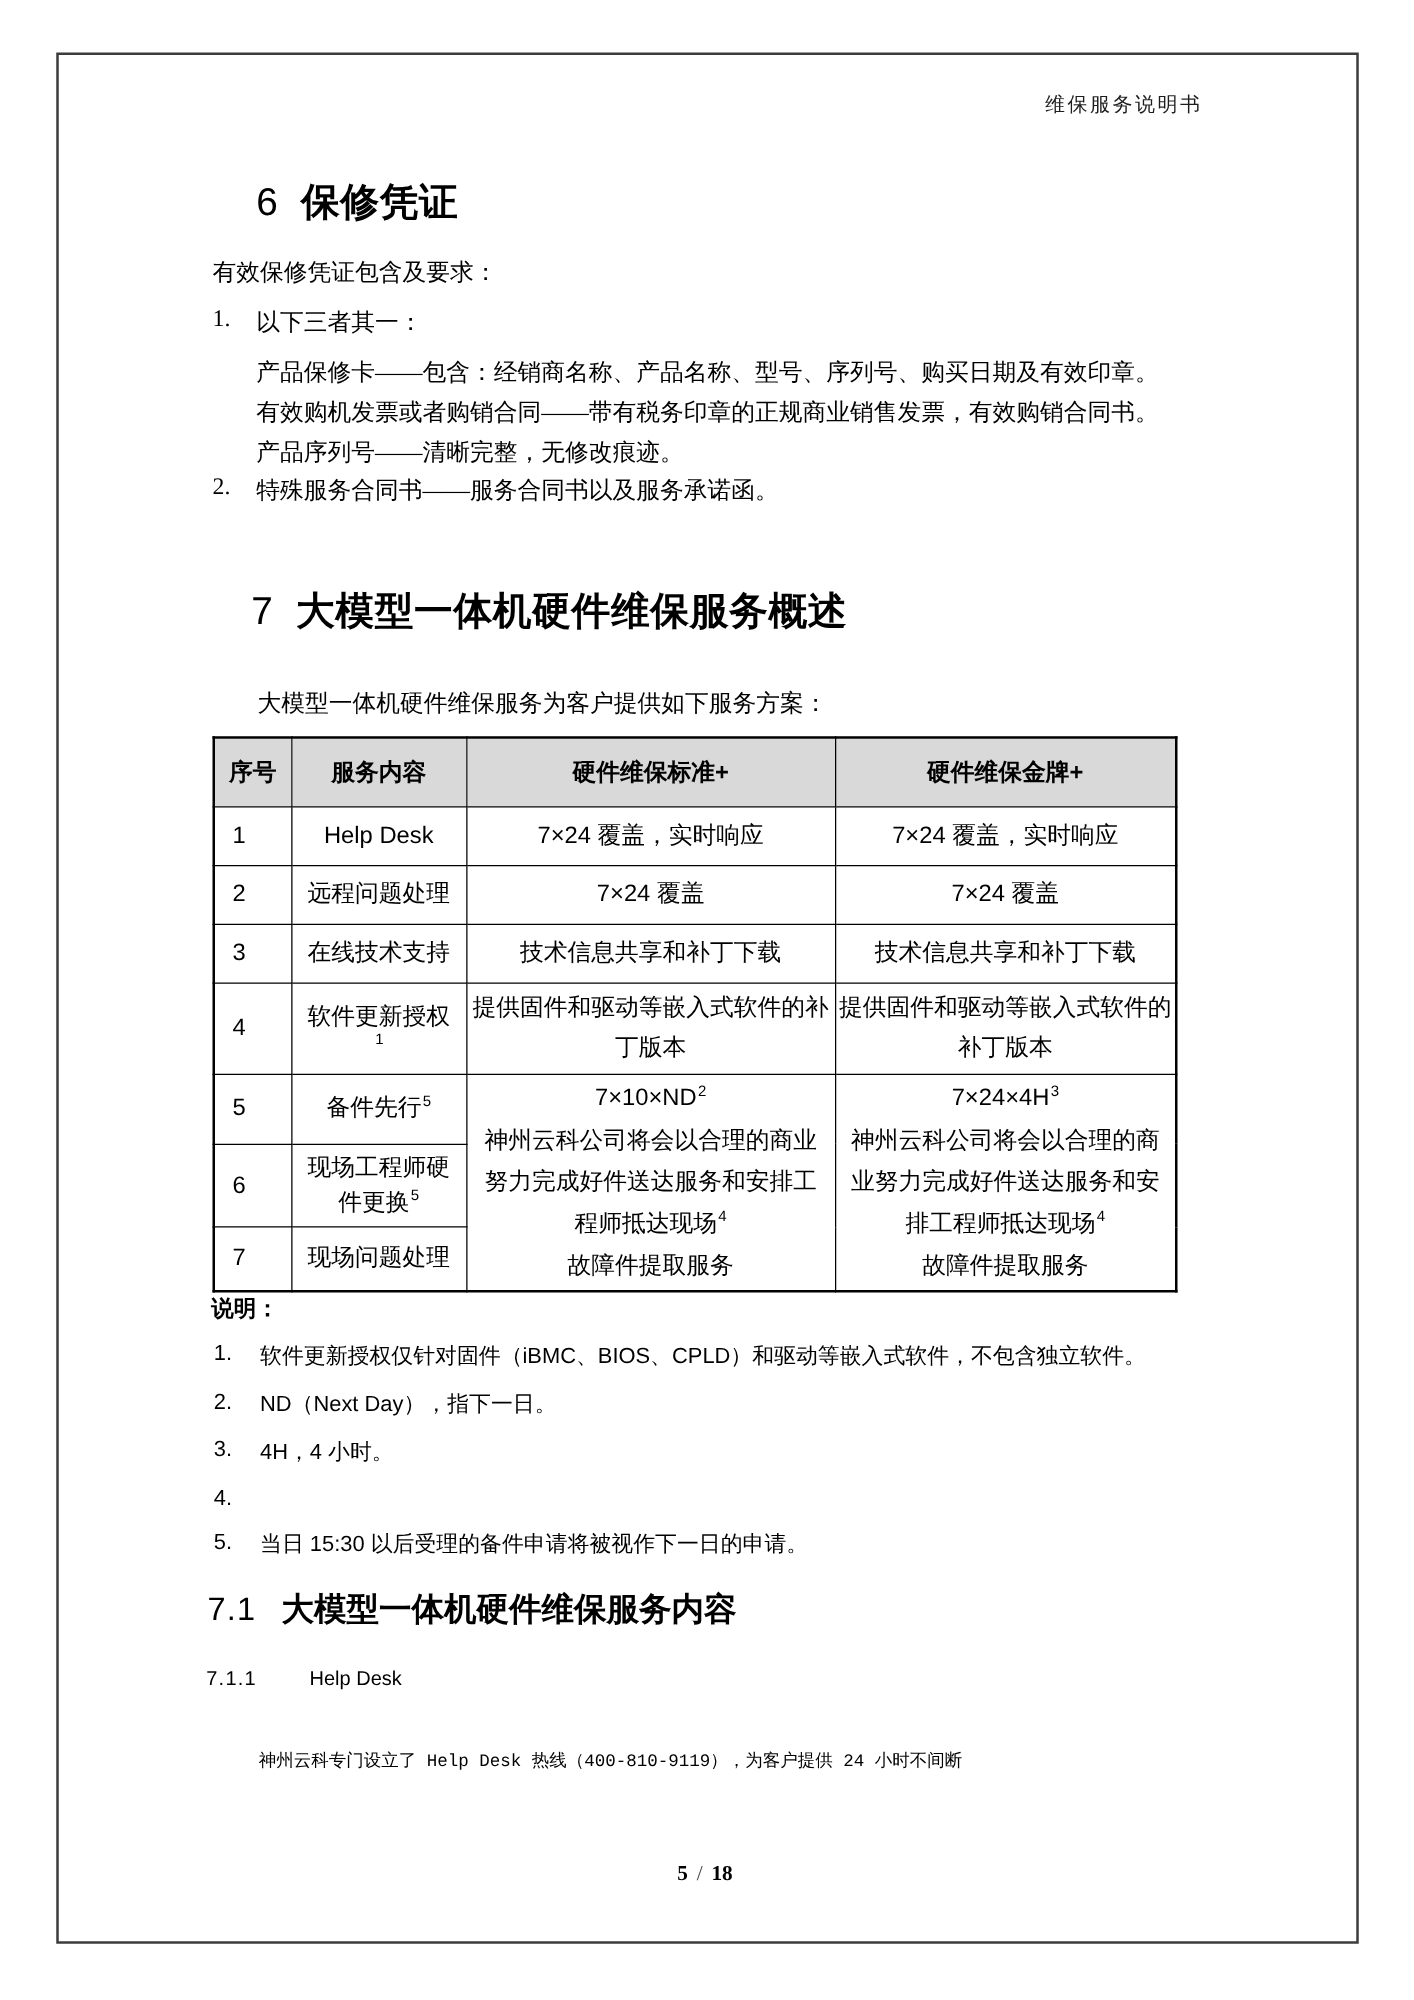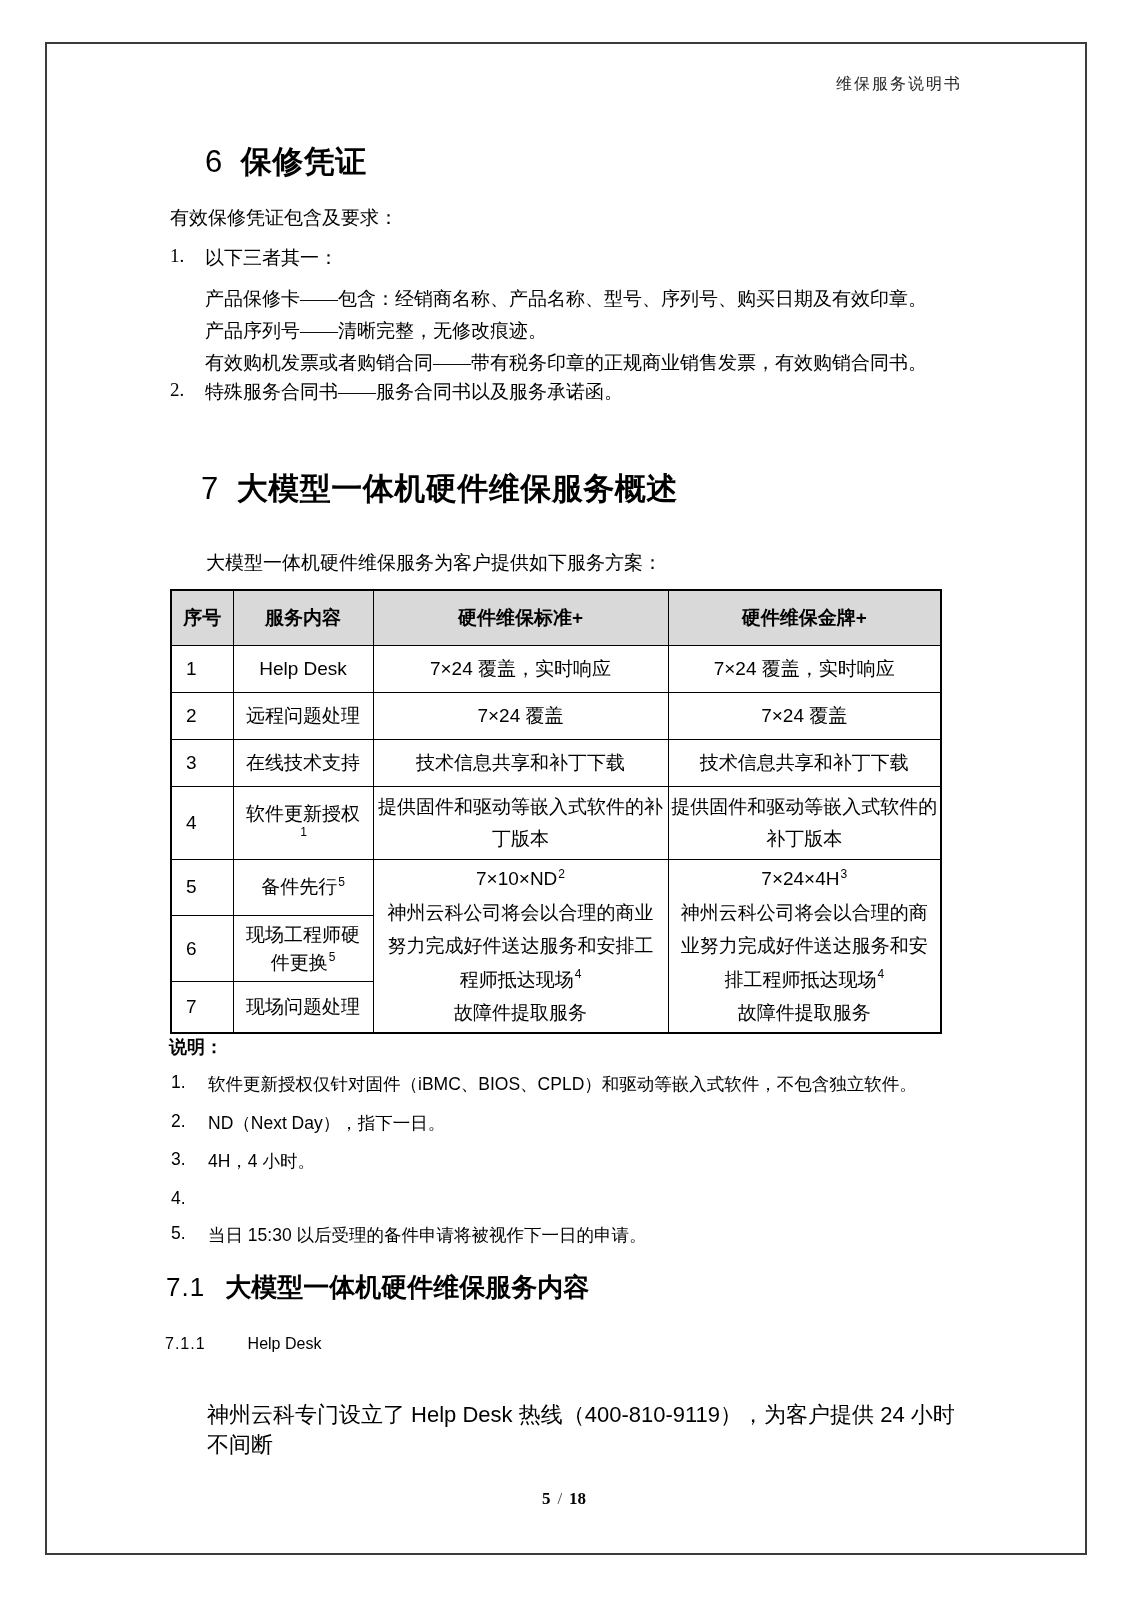--- a/index.html
+++ b/index.html
@@ -28,21 +28,21 @@
   td.c-merged .m-extra{margin-top:0px;}
   sup{font-size:12px;line-height:0;margin-left:1px;}
   .supline{line-height:18px;}
   .notes-label{font-size:18px;font-weight:bold;}
   .note{display:flex;font-size:17.5px;margin-bottom:14.5px;}
   .note .n-num{width:37px;flex:0 0 37px;}
   .h-sub{font-size:26px;font-weight:bold;}
   .h-sub .h-num{font-weight:400;margin-right:20px;letter-spacing:1px;}
   .h-sub3{font-size:16px;font-weight:400;}
   .h-sub3 .h-num{margin-right:42px;letter-spacing:1px;}
-  .bottom-par{font-size:22px;}
+  .bottom-par{font-size:14px;font-family:Liberation Mono, monospace;}
   .doc-footer{left:45px;top:1489px;width:1038px;text-align:center;
     font-family:"Liberation Serif","DejaVu Serif",serif;font-size:17px;font-weight:bold;}
   .doc-footer .sep{font-weight:400;color:#444;margin:0 7px;}
 </style>
 </head>
 <body>
 
 <div class="canvas">
 
   <div class="abs frame"></div>
@@ -55,22 +55,22 @@
 
   <div class="abs serif-text" style="left:170px;top:205px;text-align:right;">有效保修凭证包含及要求：</div>
 
   <div class="abs serif-text li" style="left:170px;top:245px;width:790px;">
     <span class="li-num">1.</span>
     <span>以下三者其一：</span>
   </div>
 
   <div class="abs serif-text sublines" style="left:205px;top:283px;width:765px;">
     <div>产品保修卡——包含：经销商名称、产品名称、型号、序列号、购买日期及有效印章。</div>
+    <div>有效购机发票或者购销合同——带有税务印章的正规商业销售发票，有效购销合同书。</div>
     <div>产品序列号——清晰完整，无修改痕迹。</div>
-    <div>有效购机发票或者购销合同——带有税务印章的正规商业销售发票，有效购销合同书。</div>
   </div>
 
   <div class="abs serif-text li" style="left:170px;top:379px;width:790px;">
     <span class="li-num">2.</span>
     <span>特殊服务合同书——服务合同书以及服务承诺函。</span>
   </div>
 
   <div class="abs h-main" style="left:166px;top:468px;">
     <span class="h-num">7</span><span>大模型一体机硬件维保服务概述</span>
   </div>

